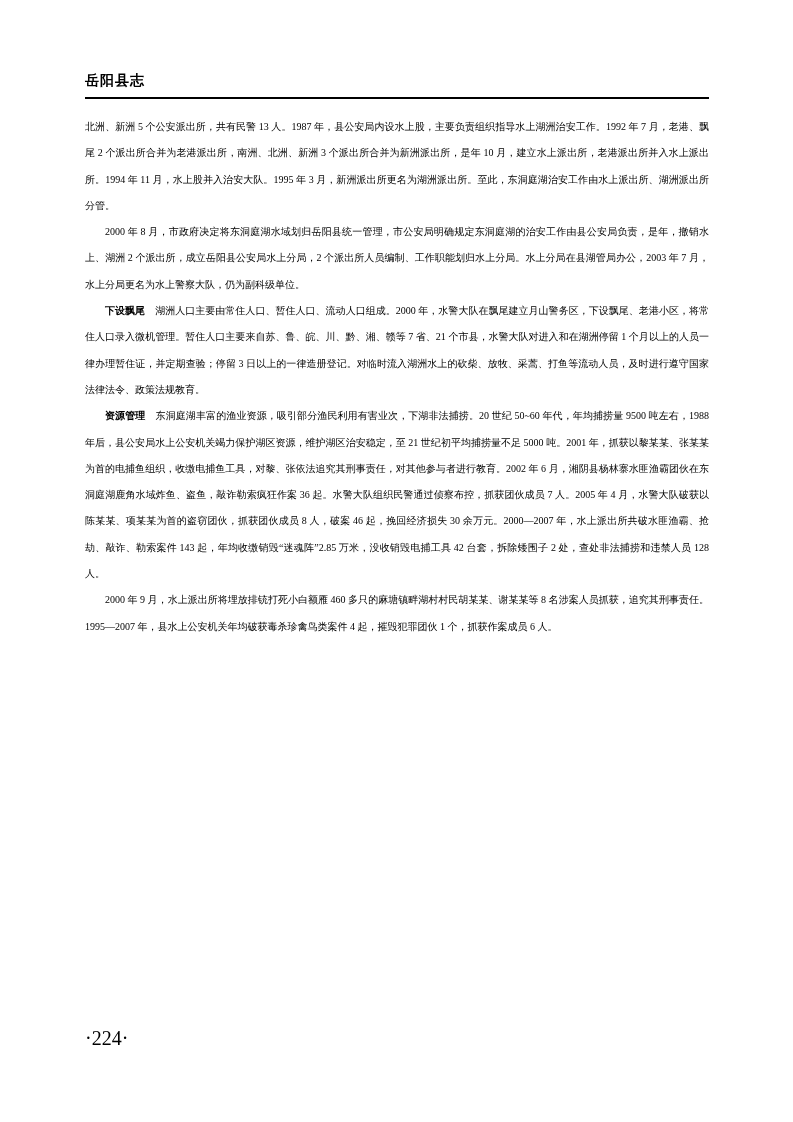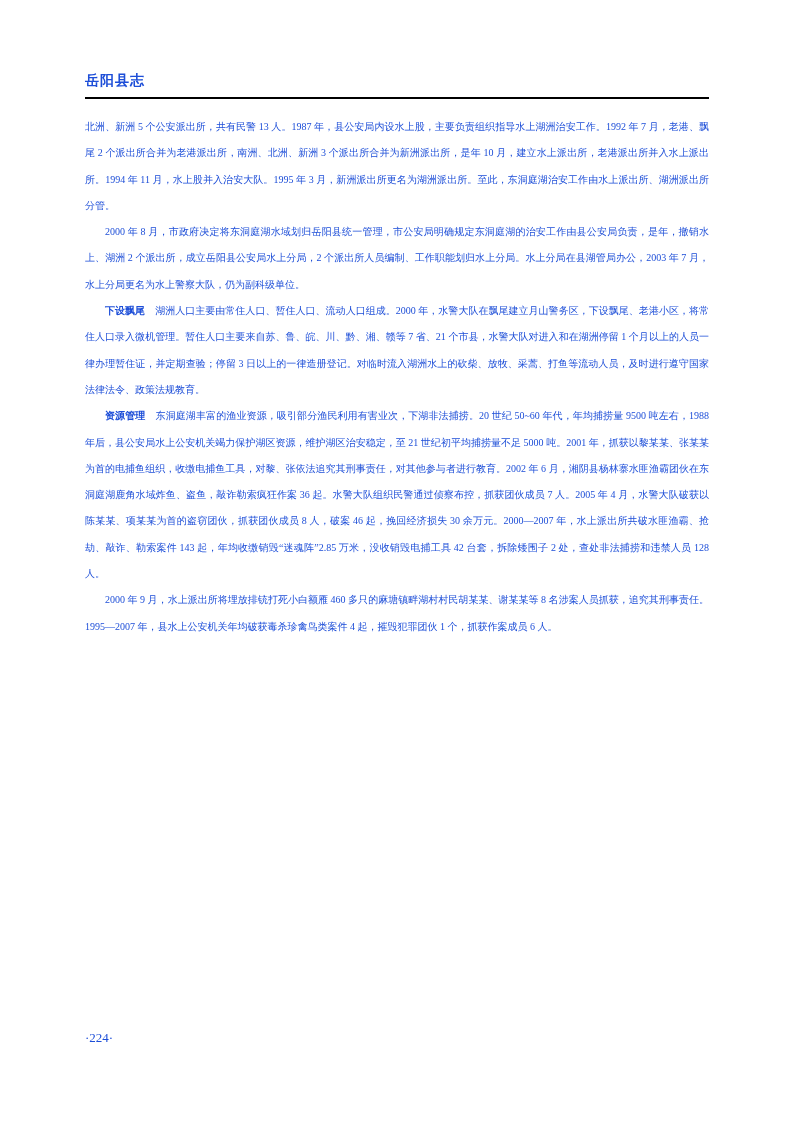--- a/index.html
+++ b/index.html
@@ -3,21 +3,21 @@
 <meta charset="utf-8">
 <style>
   * { margin: 0; padding: 0; box-sizing: border-box; }
   html, body { background: #ffffff; }
   .page {
     position: relative;
     width: 793px;
     height: 1122px;
     margin: 0 auto;
     background: #ffffff;
-    color: #1d4ed8;
+    color: #000000;
     font-family: "Liberation Serif", "DejaVu Serif", serif;
     overflow: hidden;
   }
   .content {
     position: absolute;
     left: 85px;
     right: 84px;
     top: 72px;
   }
   .header-title {
@@ -43,21 +43,21 @@
   p.para.indent {
     text-indent: 2em;
   }
   b.sec {
     font-weight: bold;
   }
   .page-footer {
     position: absolute;
     left: 85px;
     top: 1028px;
-    font-size: 13px;
+    font-size: 20px;
     line-height: 20px;
   }
 </style>
 </head>
 <body>
 
 <div class="page">
   <div class="content">
     <header>
       <div class="header-title">岳阳县志</div>

